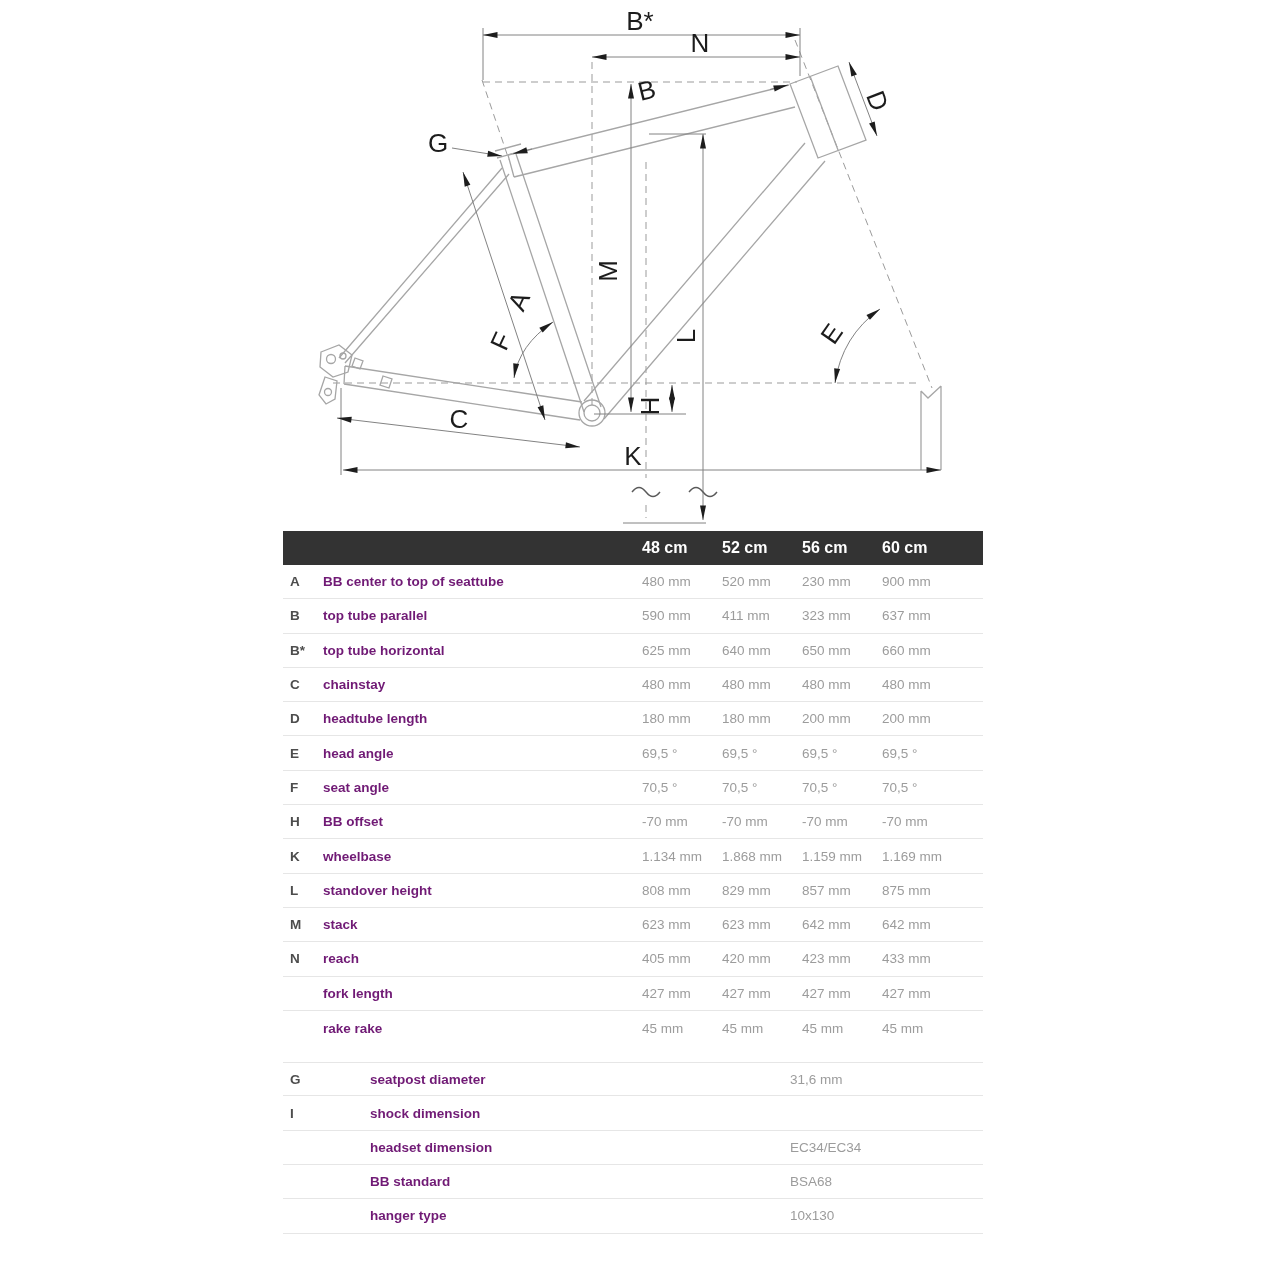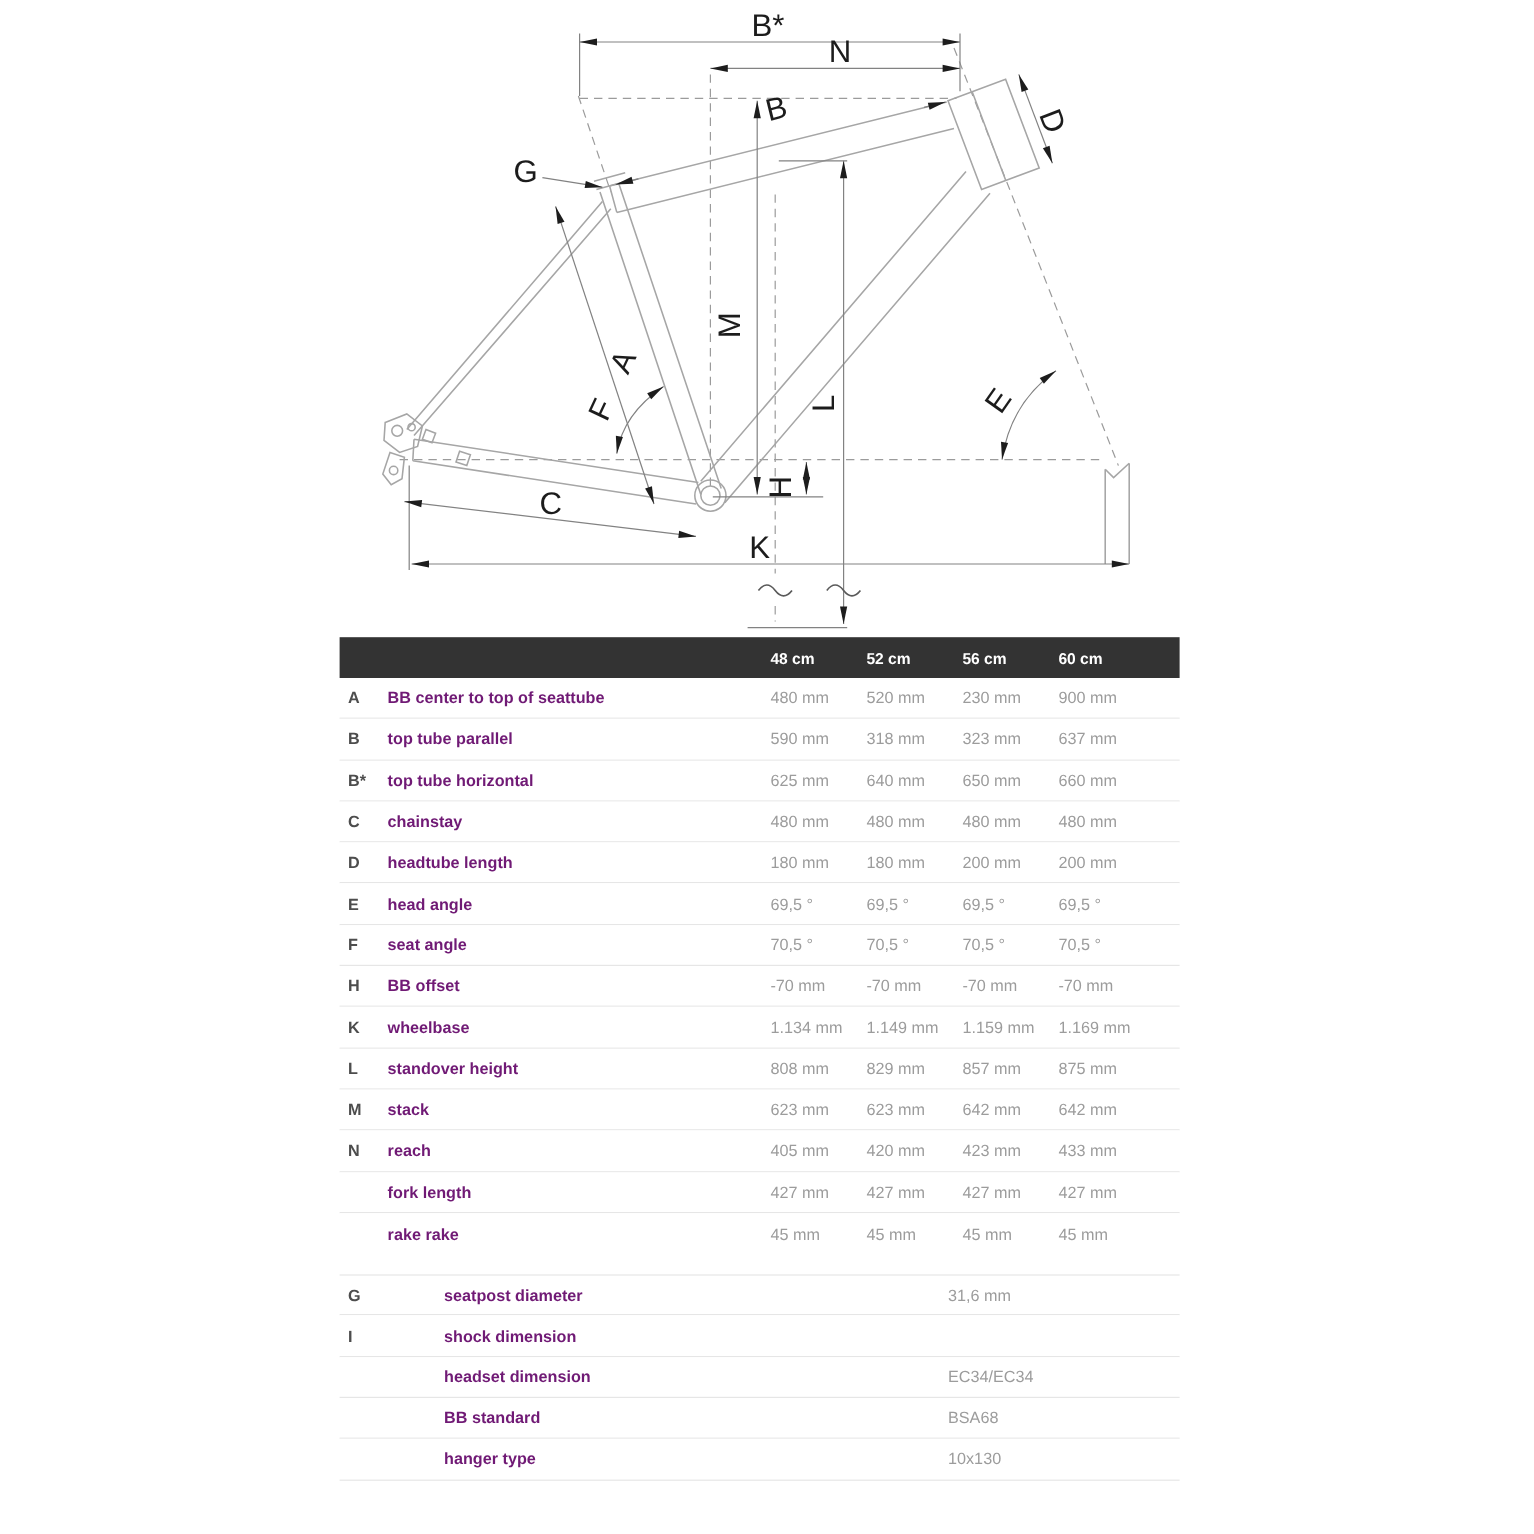--- a/index.html
+++ b/index.html
@@ -12,21 +12,21 @@
   .frame{stroke:#a6a6a6;stroke-width:1.3;fill:none;}
   .dim{stroke:#828282;stroke-width:1;fill:none;}
   .dash{stroke:#9b9b9b;stroke-width:1;fill:none;stroke-dasharray:7 5;}
   .tilde{stroke:#5a5a5a;stroke-width:1.4;fill:none;}
 
   .geo-table{margin-left:283px;width:700px;}
   .thead{
     display:grid;grid-template-columns:40px 319px 80px 80px 80px 101px;
     height:34px;background:#333333;align-items:center;
   }
-  .thead .col{color:#ffffff;font-weight:bold;font-size:13px;}
+  .thead .col{color:#ffffff;font-weight:bold;font-size:16px;}
   .tr{
     display:grid;grid-template-columns:40px 319px 80px 80px 80px 101px;
     height:34.3px;align-items:center;border-bottom:1px solid #e6e6e6;
     box-sizing:border-box;font-size:13.5px;background:#ffffff;
   }
   .tr.last{border-bottom:none;}
   .key{font-weight:bold;color:#4d4d4d;padding-left:7px;}
   .label{font-weight:bold;color:#701a75;}
   .val{color:#9c9c9c;}
 
@@ -138,21 +138,21 @@
     <span class="label">BB center to top of seattube</span>
     <span class="val">480 mm</span>
     <span class="val">520 mm</span>
     <span class="val">230 mm</span>
     <span class="val">900 mm</span>
   </div>
   <div class="tr">
     <span class="key">B</span>
     <span class="label">top tube parallel</span>
     <span class="val">590 mm</span>
-    <span class="val">318 mm</span>
+    <span class="val">411 mm</span>
     <span class="val">323 mm</span>
     <span class="val">637 mm</span>
   </div>
   <div class="tr">
     <span class="key">B*</span>
     <span class="label">top tube horizontal</span>
     <span class="val">625 mm</span>
     <span class="val">640 mm</span>
     <span class="val">650 mm</span>
     <span class="val">660 mm</span>
@@ -194,21 +194,21 @@
     <span class="label">BB offset</span>
     <span class="val">-70 mm</span>
     <span class="val">-70 mm</span>
     <span class="val">-70 mm</span>
     <span class="val">-70 mm</span>
   </div>
   <div class="tr">
     <span class="key">K</span>
     <span class="label">wheelbase</span>
     <span class="val">1.134 mm</span>
-    <span class="val">1.149 mm</span>
+    <span class="val">1.868 mm</span>
     <span class="val">1.159 mm</span>
     <span class="val">1.169 mm</span>
   </div>
   <div class="tr">
     <span class="key">L</span>
     <span class="label">standover height</span>
     <span class="val">808 mm</span>
     <span class="val">829 mm</span>
     <span class="val">857 mm</span>
     <span class="val">875 mm</span>

